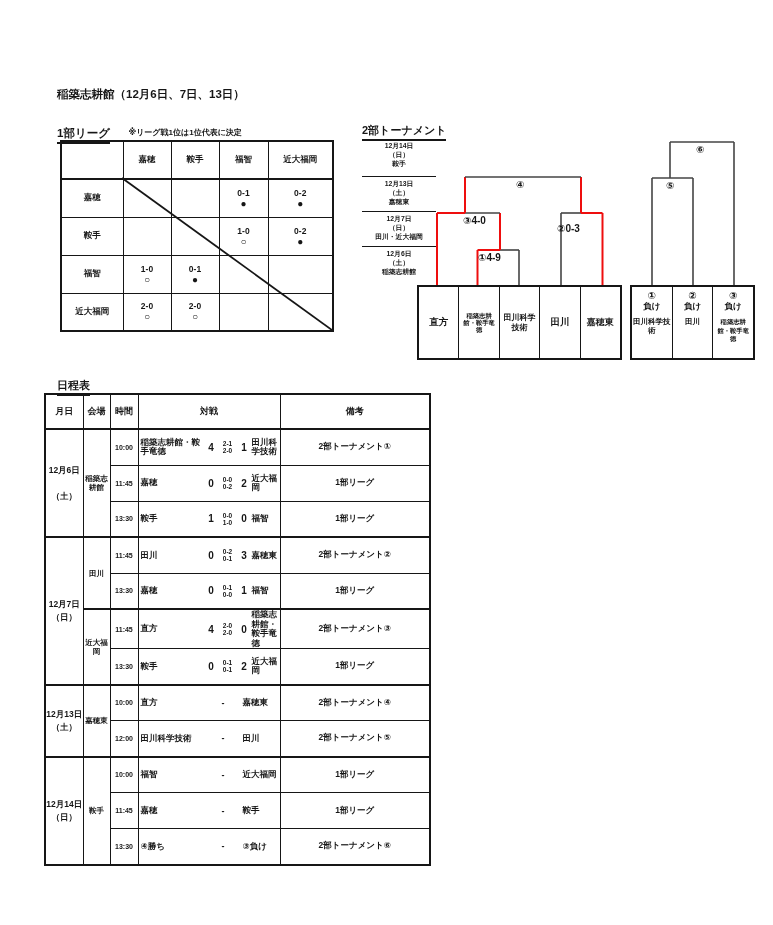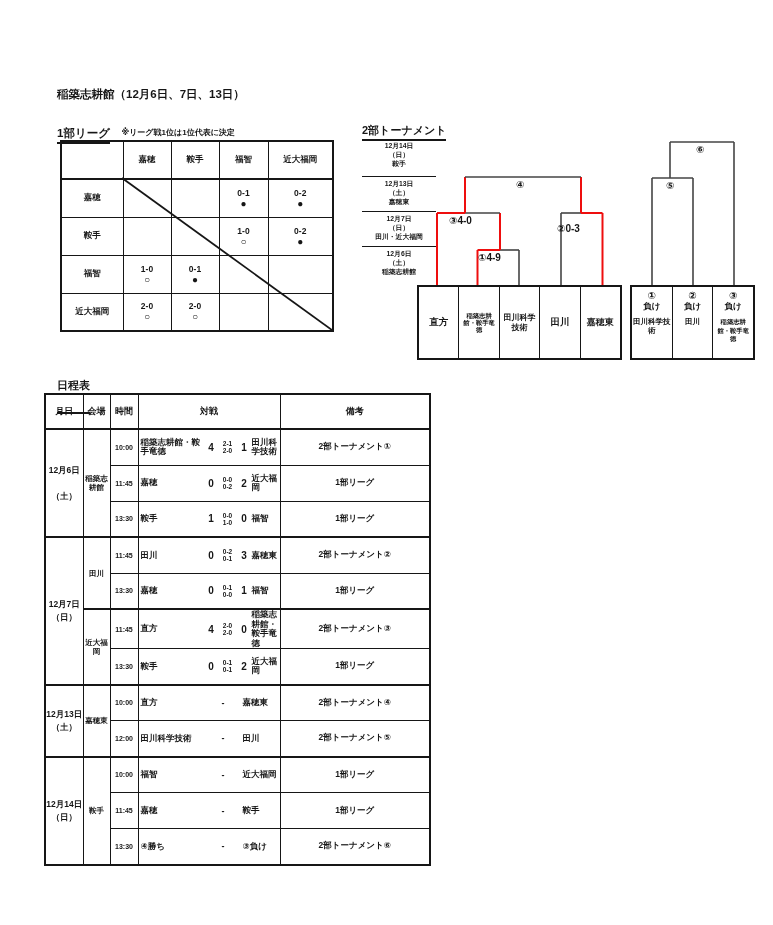--- a/index.html
+++ b/index.html
@@ -11,21 +11,21 @@
   .title{ position:absolute; top:32px; left:0; width:100%; text-align:center;
           font-size:15.5px; font-weight:bold; letter-spacing:.5px; }
 
   .prelim-heading{ position:absolute; left:57px; top:87px; font-size:11.5px; font-weight:bold; }
   .prelim-note{ position:absolute; left:295px; top:91px; font-size:8.8px; font-weight:bold; }
 
   
   .d1-headrow{ position:absolute; left:57px; top:123px; }
   .d1-heading{ display:inline-block; font-size:11.5px; font-weight:bold;
                border-bottom:2px solid var(--ink); padding-bottom:1px; }
-  .d1-note{ display:inline-block; font-size:8px; font-weight:bold; margin-left:7px; vertical-align:2px; }
+  .d1-note{ display:inline-block; font-size:8px; font-weight:bold; margin-left:14px; vertical-align:2px; }
 
   table.league{ position:absolute; left:60px; top:140px; border-collapse:collapse;
                 table-layout:fixed; border:2.5px solid var(--ink); }
   table.league th, table.league td{ border:1.6px solid var(--ink); height:38px;
                 text-align:center; vertical-align:middle; font-weight:bold; }
   table.league tr.lg-head th{ border-bottom:2.5px solid var(--ink); font-size:8.5px; }
   table.league td.rowteam{ font-size:8.5px; }
   .res{ display:flex; flex-direction:column; align-items:center; justify-content:center; }
   .res-score{ font-size:8.5px; font-weight:bold; line-height:10px; }
   .res-mark{ font-size:10px; line-height:11px; }
@@ -58,21 +58,21 @@
   .loser-box{ flex:1; border-right:1.2px solid var(--ink); display:flex; flex-direction:column;
               align-items:center; padding-top:3px; text-align:center; }
   .loser-box:last-child{ border-right:none; }
   .loser-num{ font-size:10px; line-height:11px; font-weight:bold; }
   .loser-tag{ font-size:8.5px; line-height:10px; font-weight:bold; }
   .loser-team{ margin-top:7px; font-size:7.5px; line-height:8.5px; font-weight:bold; padding:0 1px; }
   .loser-box:nth-child(3) .loser-team{ font-size:6.3px; }
 
   
   .sched-heading{ position:absolute; left:57px; top:378px; font-size:11px; font-weight:bold;
-                  border-bottom:2px solid var(--ink); padding-bottom:19px; }
+                  border-bottom:2px solid var(--ink); padding-bottom:1px; }
   table.sched{ position:absolute; left:44px; top:393px; width:385px; border-collapse:collapse;
                table-layout:fixed; border:2.5px solid var(--ink); }
   table.sched th, table.sched td{ border:1.2px solid var(--ink); text-align:center;
                vertical-align:middle; font-weight:bold; }
   table.sched th{ height:35px; font-size:9px; border-bottom:2.5px solid var(--ink); }
   table.sched td{ height:36px; }
   tr.grp td{ border-top:2.5px solid var(--ink); }
   tr.sub td{ border-top:2.5px solid var(--ink); }
   td.c-date{ font-size:8.5px; line-height:13px; }
   td.c-venue{ font-size:7.5px; line-height:9px; padding:0 1px; }
@@ -277,21 +277,21 @@
     <line class="bl" x1="222" y1="43" x2="222" y2="150"></line>
     <line class="bl" x1="263" y1="43" x2="263" y2="150"></line>
     <line class="bl" x1="222" y1="43" x2="263" y2="43"></line>
     <line class="bl" x1="240" y1="7" x2="240" y2="43"></line>
     <line class="bl" x1="304" y1="7" x2="304" y2="150"></line>
     <line class="bl" x1="240" y1="7" x2="304" y2="7"></line>
   </svg>
 
   <div class="blabel" style="left:478px;top:252px">①4-9</div>
   <div class="blabel" style="left:557px;top:223px">②0-3</div>
-  <div class="blabel" style="left:449px;top:215px">③4-0</div>
+  <div class="blabel" style="left:463px;top:215px">③4-0</div>
   <div class="blabel" style="left:516px;top:179px">④</div>
   <div class="blabel" style="left:666px;top:180px">⑤</div>
   <div class="blabel" style="left:696px;top:144px">⑥</div>
 
   <div class="tgroup tgroup-main">
     <div class="team-box">直方</div>
     <div class="team-box">稲築志耕館・鞍手竜徳</div>
     <div class="team-box">田川科学技術</div>
     <div class="team-box">田川</div>
     <div class="team-box">嘉穂東</div>

